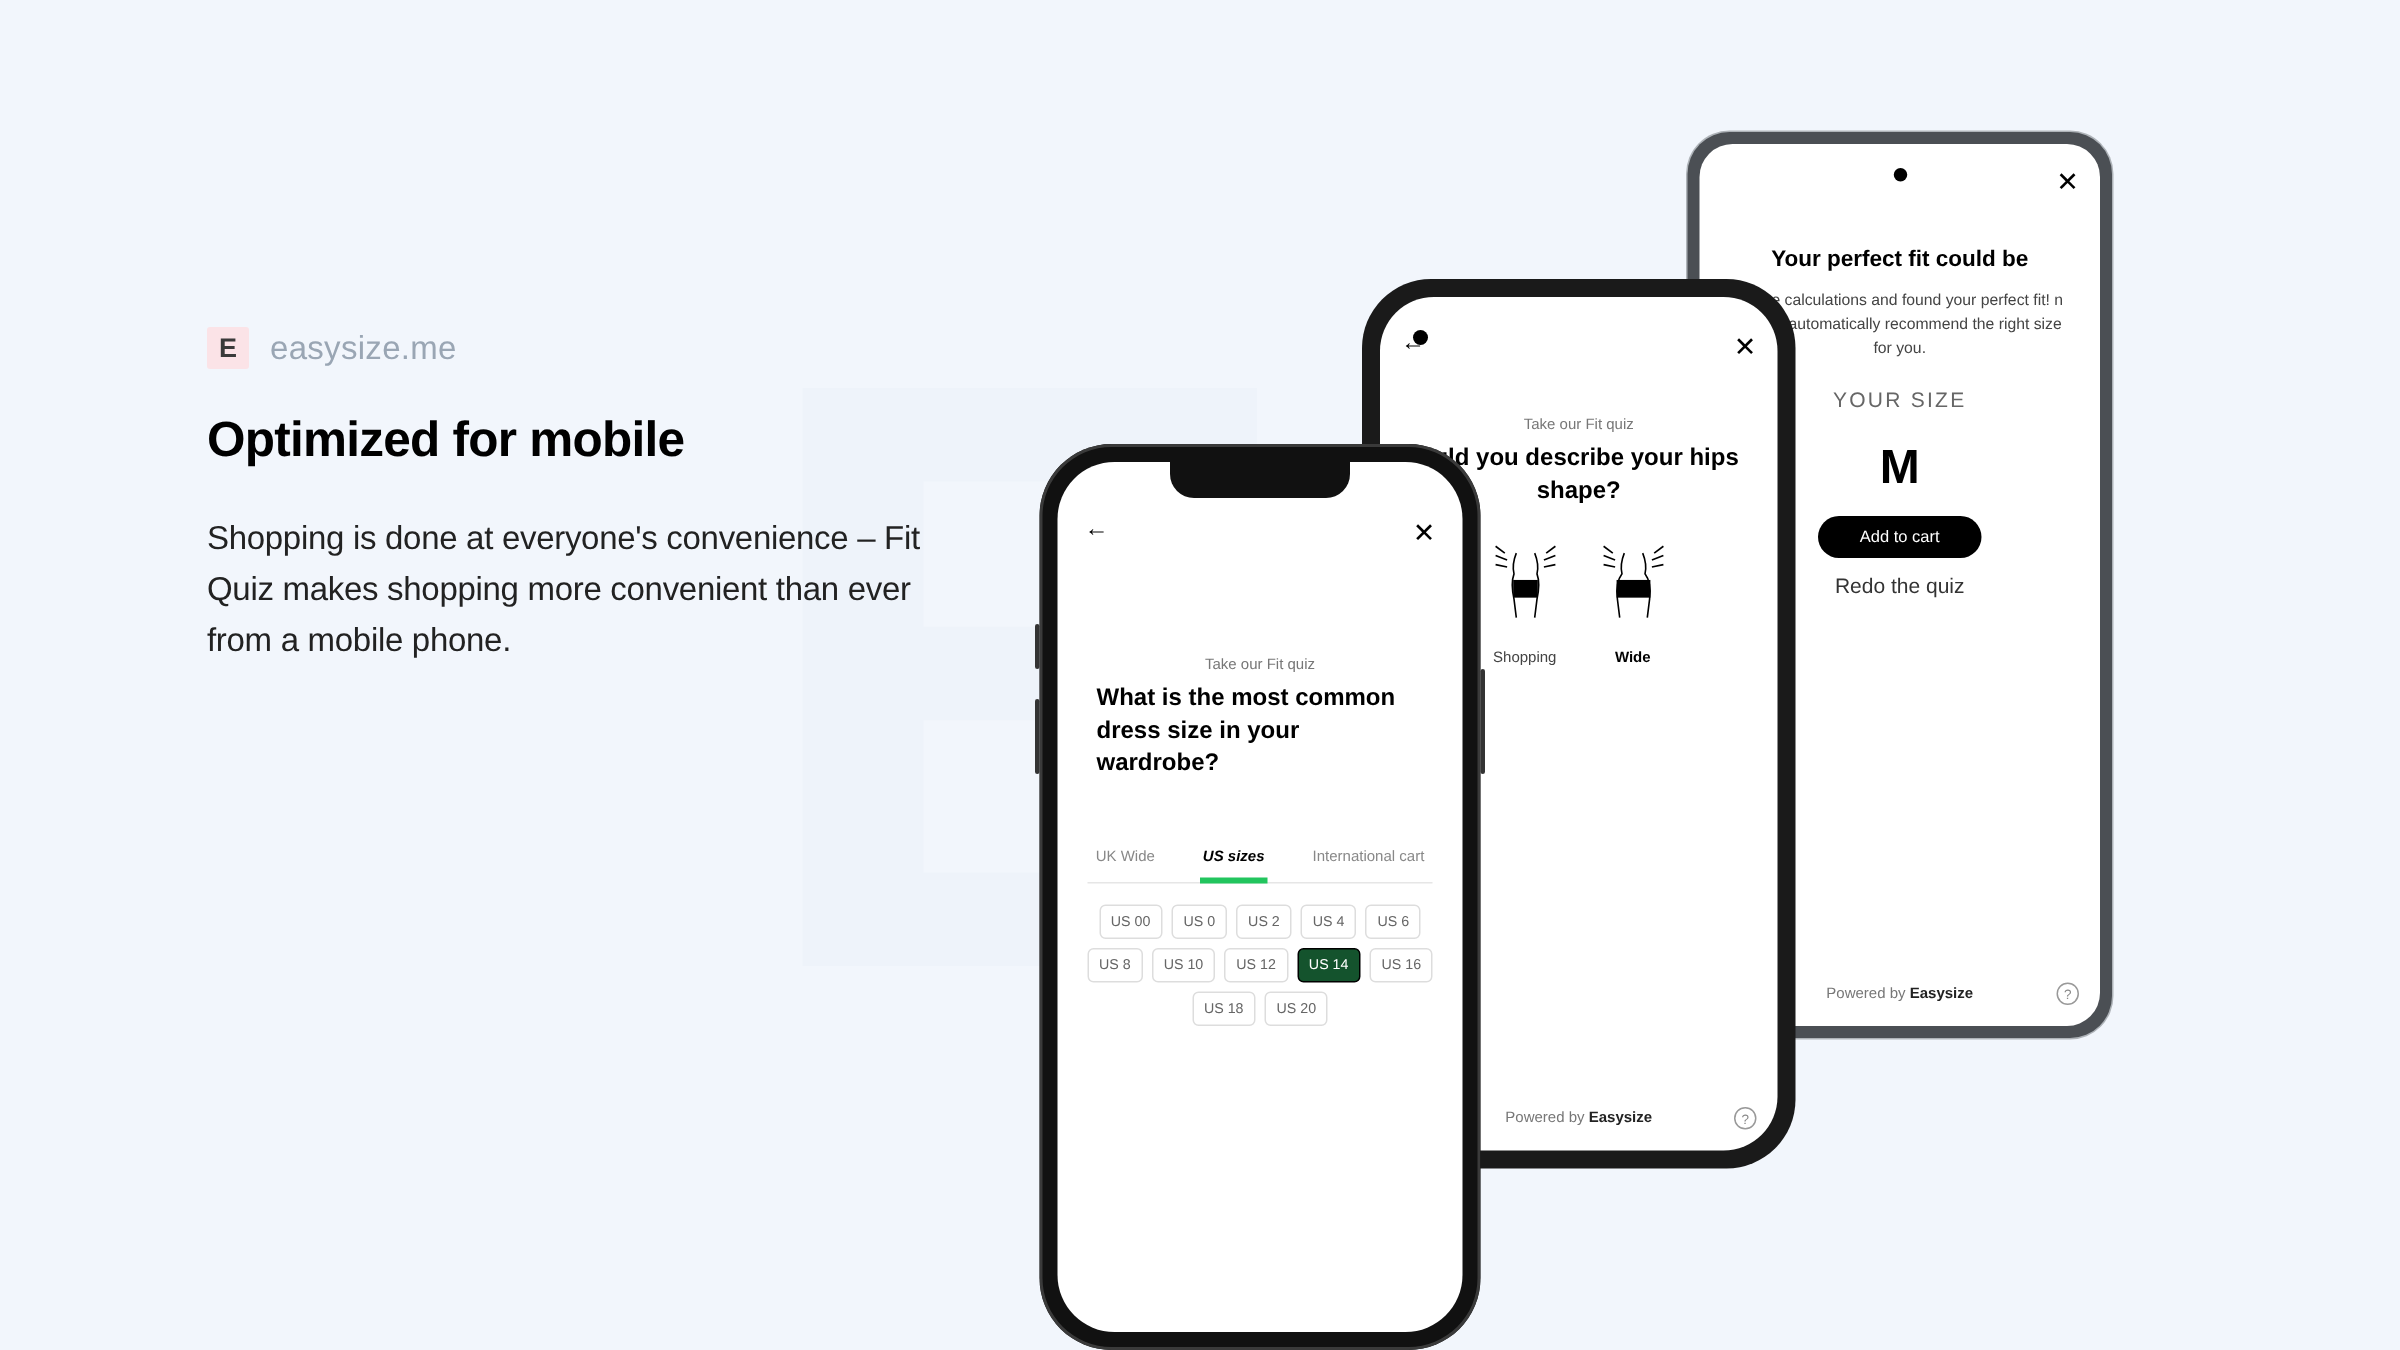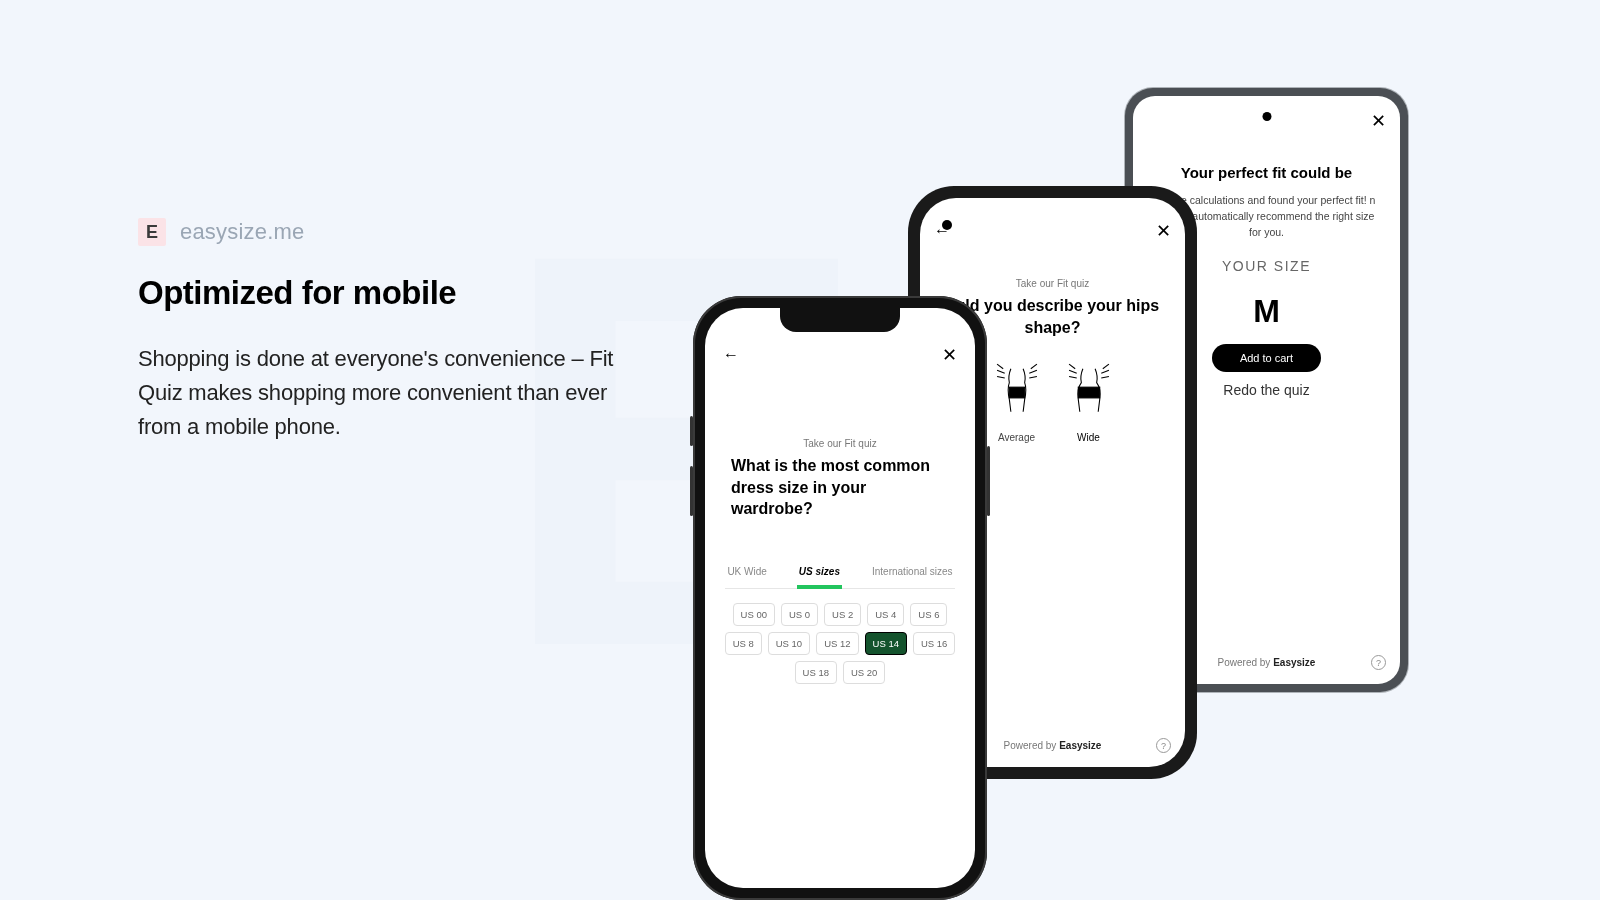--- a/index.html
+++ b/index.html
@@ -38,21 +38,21 @@
 .phB .screen { inset:12px 12px; border-radius:36px; }
 .camB { position:absolute; left:22px; top:22px; width:10px; height:10px; border-radius:50%; background:#000; }
 .bHead { display:flex; justify-content:space-between; padding:22px 14px 0; }
 .backA { font-size:16px; cursor:pointer; }
 .bLabel { text-align:center; font-size:10px; color:#777; margin-top:36px; }
 .bQ { text-align:center; font-weight:700; font-size:16px; padding:6px 10px 0; line-height:1.35; }
 .figs { display:flex; justify-content:center; gap:26px; margin-top:24px; }
 .fig { text-align:center; cursor:pointer; }
 .figIcon svg { width:46px; height:58px; }
 .figL { font-size:10px; margin-top:8px; color:#444; }
-.figL.b { font-weight:400; color:#000; }
+.figL.b { font-weight:700; color:#000; }
 
 .phA { left:693px; top:296px; width:294px; height:604px; border-radius:48px; background:#111; box-shadow:0 0 0 2px #3a3a3a inset; }
 .phA .screen { inset:12px 12px; border-radius:38px; }
 .notch { position:absolute; left:50%; top:0; transform:translateX(-50%); width:120px; height:24px; background:#111; border-radius:0 0 16px 16px; }
 .aHead { display:flex; justify-content:space-between; padding:36px 18px 0; }
 .aLabel { text-align:center; font-size:10px; color:#777; margin-top:72px; }
 .aQ { text-align:left; font-weight:700; font-size:16px; padding:6px 26px 0; line-height:1.35; }
 .tabs { display:flex; justify-content:center; gap:28px; margin-top:40px; font-size:10px; border-bottom:1px solid #e6e6e6; margin-left:20px; margin-right:20px; }
 .tab { padding:6px 2px 8px; color:#888; cursor:pointer; }
 .tab.act { color:#000; font-weight:600; border-bottom:4px solid #22c55e; margin-bottom:-1px;font-style:italic; }
@@ -114,21 +114,21 @@
 <path d="M38 6 q4 10 2 18 q3 8 0 22 l-2 16"></path>
 <rect x="20" y="30" width="20" height="14" fill="#000"></rect>
 <line x1="12" y1="6" x2="4" y2="0"></line>
                   <line x1="14" y1="12" x2="4" y2="8"></line>
                   <line x1="14" y1="18" x2="4" y2="16"></line>
 <line x1="48" y1="6" x2="56" y2="0"></line>
                   <line x1="46" y1="12" x2="56" y2="8"></line>
                   <line x1="46" y1="18" x2="56" y2="16"></line>
 </g>
               </svg></div>
-            <div class="figL ">Average</div>
+            <div class="figL ">Shopping</div>
           </div>
           <div class="fig">
             <div class="figIcon"><svg viewBox="0 0 60 70">
                 <g stroke="#000" stroke-width="1.4" fill="none">
 <path d="M22 6 q-4 10 -2 18 q-6 8 -4 22 l2 16"></path>
 <path d="M38 6 q4 10 2 18 q6 8 4 22 l-2 16"></path>
 <rect x="16" y="30" width="28" height="14" fill="#000"></rect>
 <line x1="12" y1="6" x2="4" y2="0"></line>
                   <line x1="14" y1="12" x2="4" y2="8"></line>
                   <line x1="14" y1="18" x2="4" y2="16"></line>
@@ -155,21 +155,21 @@
       <div class="notch"></div>
       <div class="aHead">
         <span class="backA">←</span>
         <span class="xicon">✕</span>
       </div>
       <div class="aLabel">Take our Fit quiz</div>
       <div class="aQ">What is the most common dress size in your wardrobe?</div>
       <div class="tabs" id="tabs">
           <div class="tab">UK Wide</div>
           <div class="tab act">US sizes</div>
-          <div class="tab">International sizes</div>
+          <div class="tab">International cart</div>
         </div>
       <div class="sizes" id="sizes">
           <div class="sz">US 00</div>
           <div class="sz">US 0</div>
           <div class="sz">US 2</div>
           <div class="sz">US 4</div>
           <div class="sz">US 6</div>
           <div class="sz">US 8</div>
           <div class="sz">US 10</div>
           <div class="sz">US 12</div>

